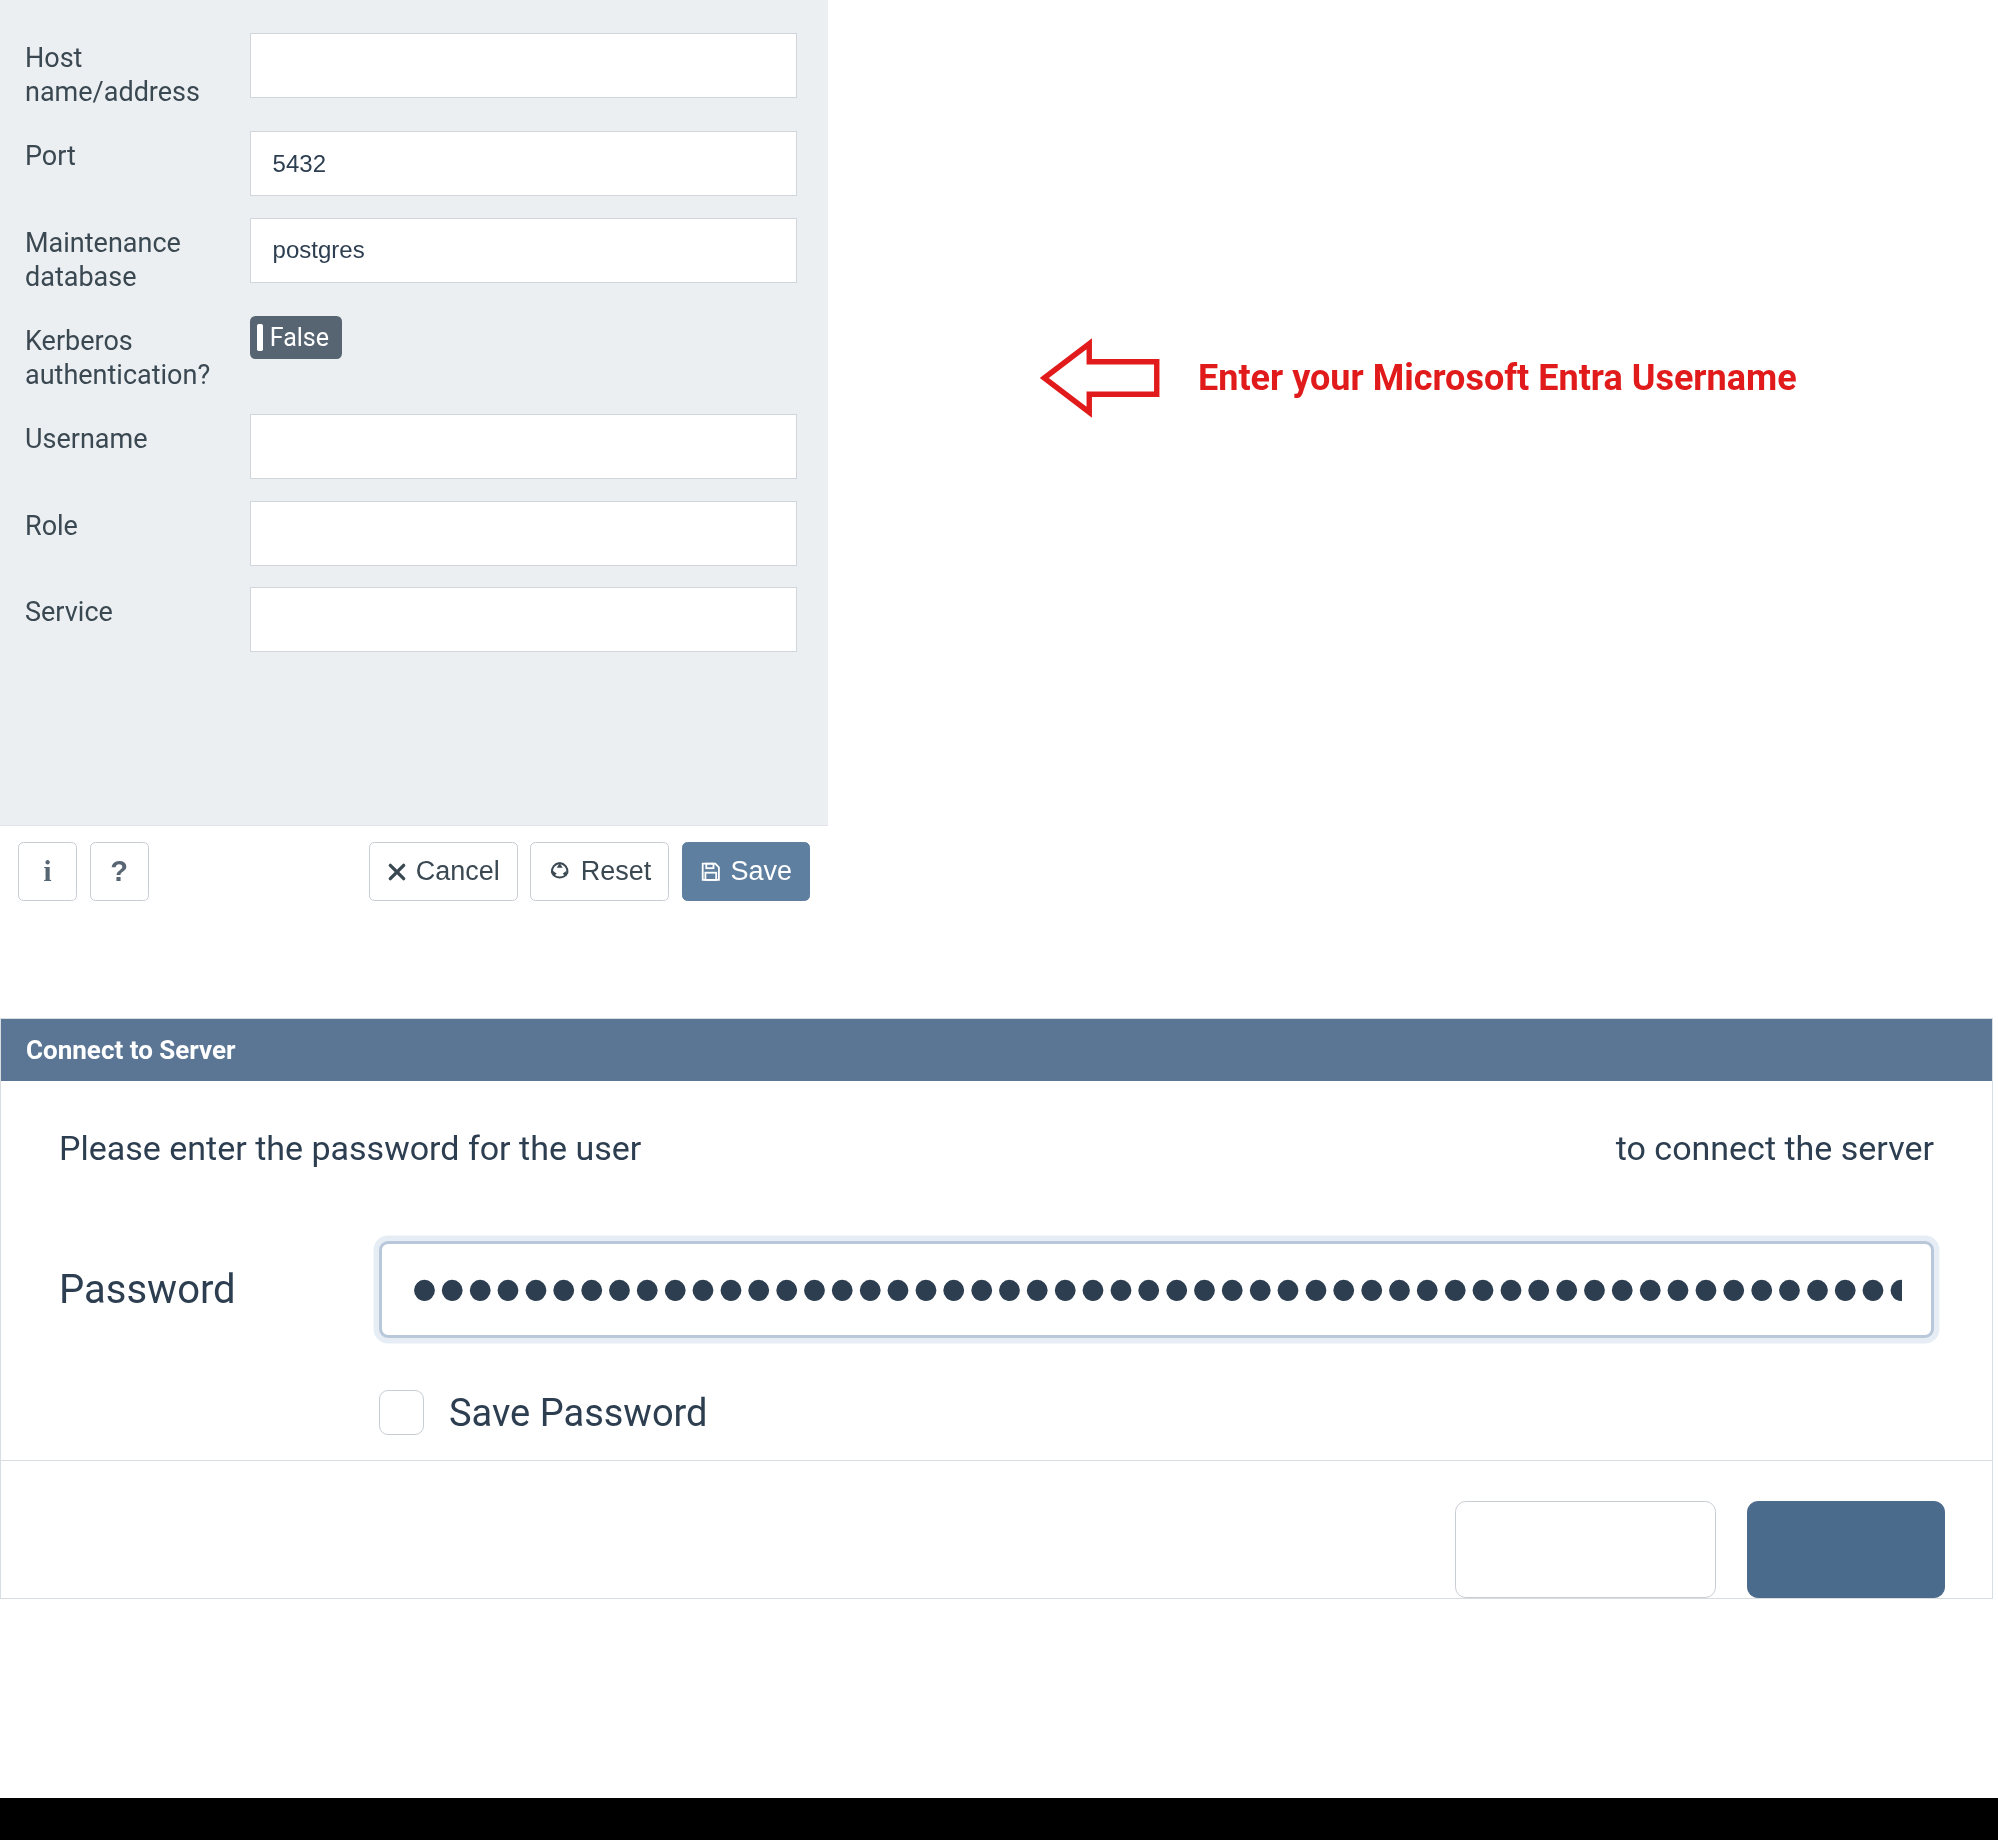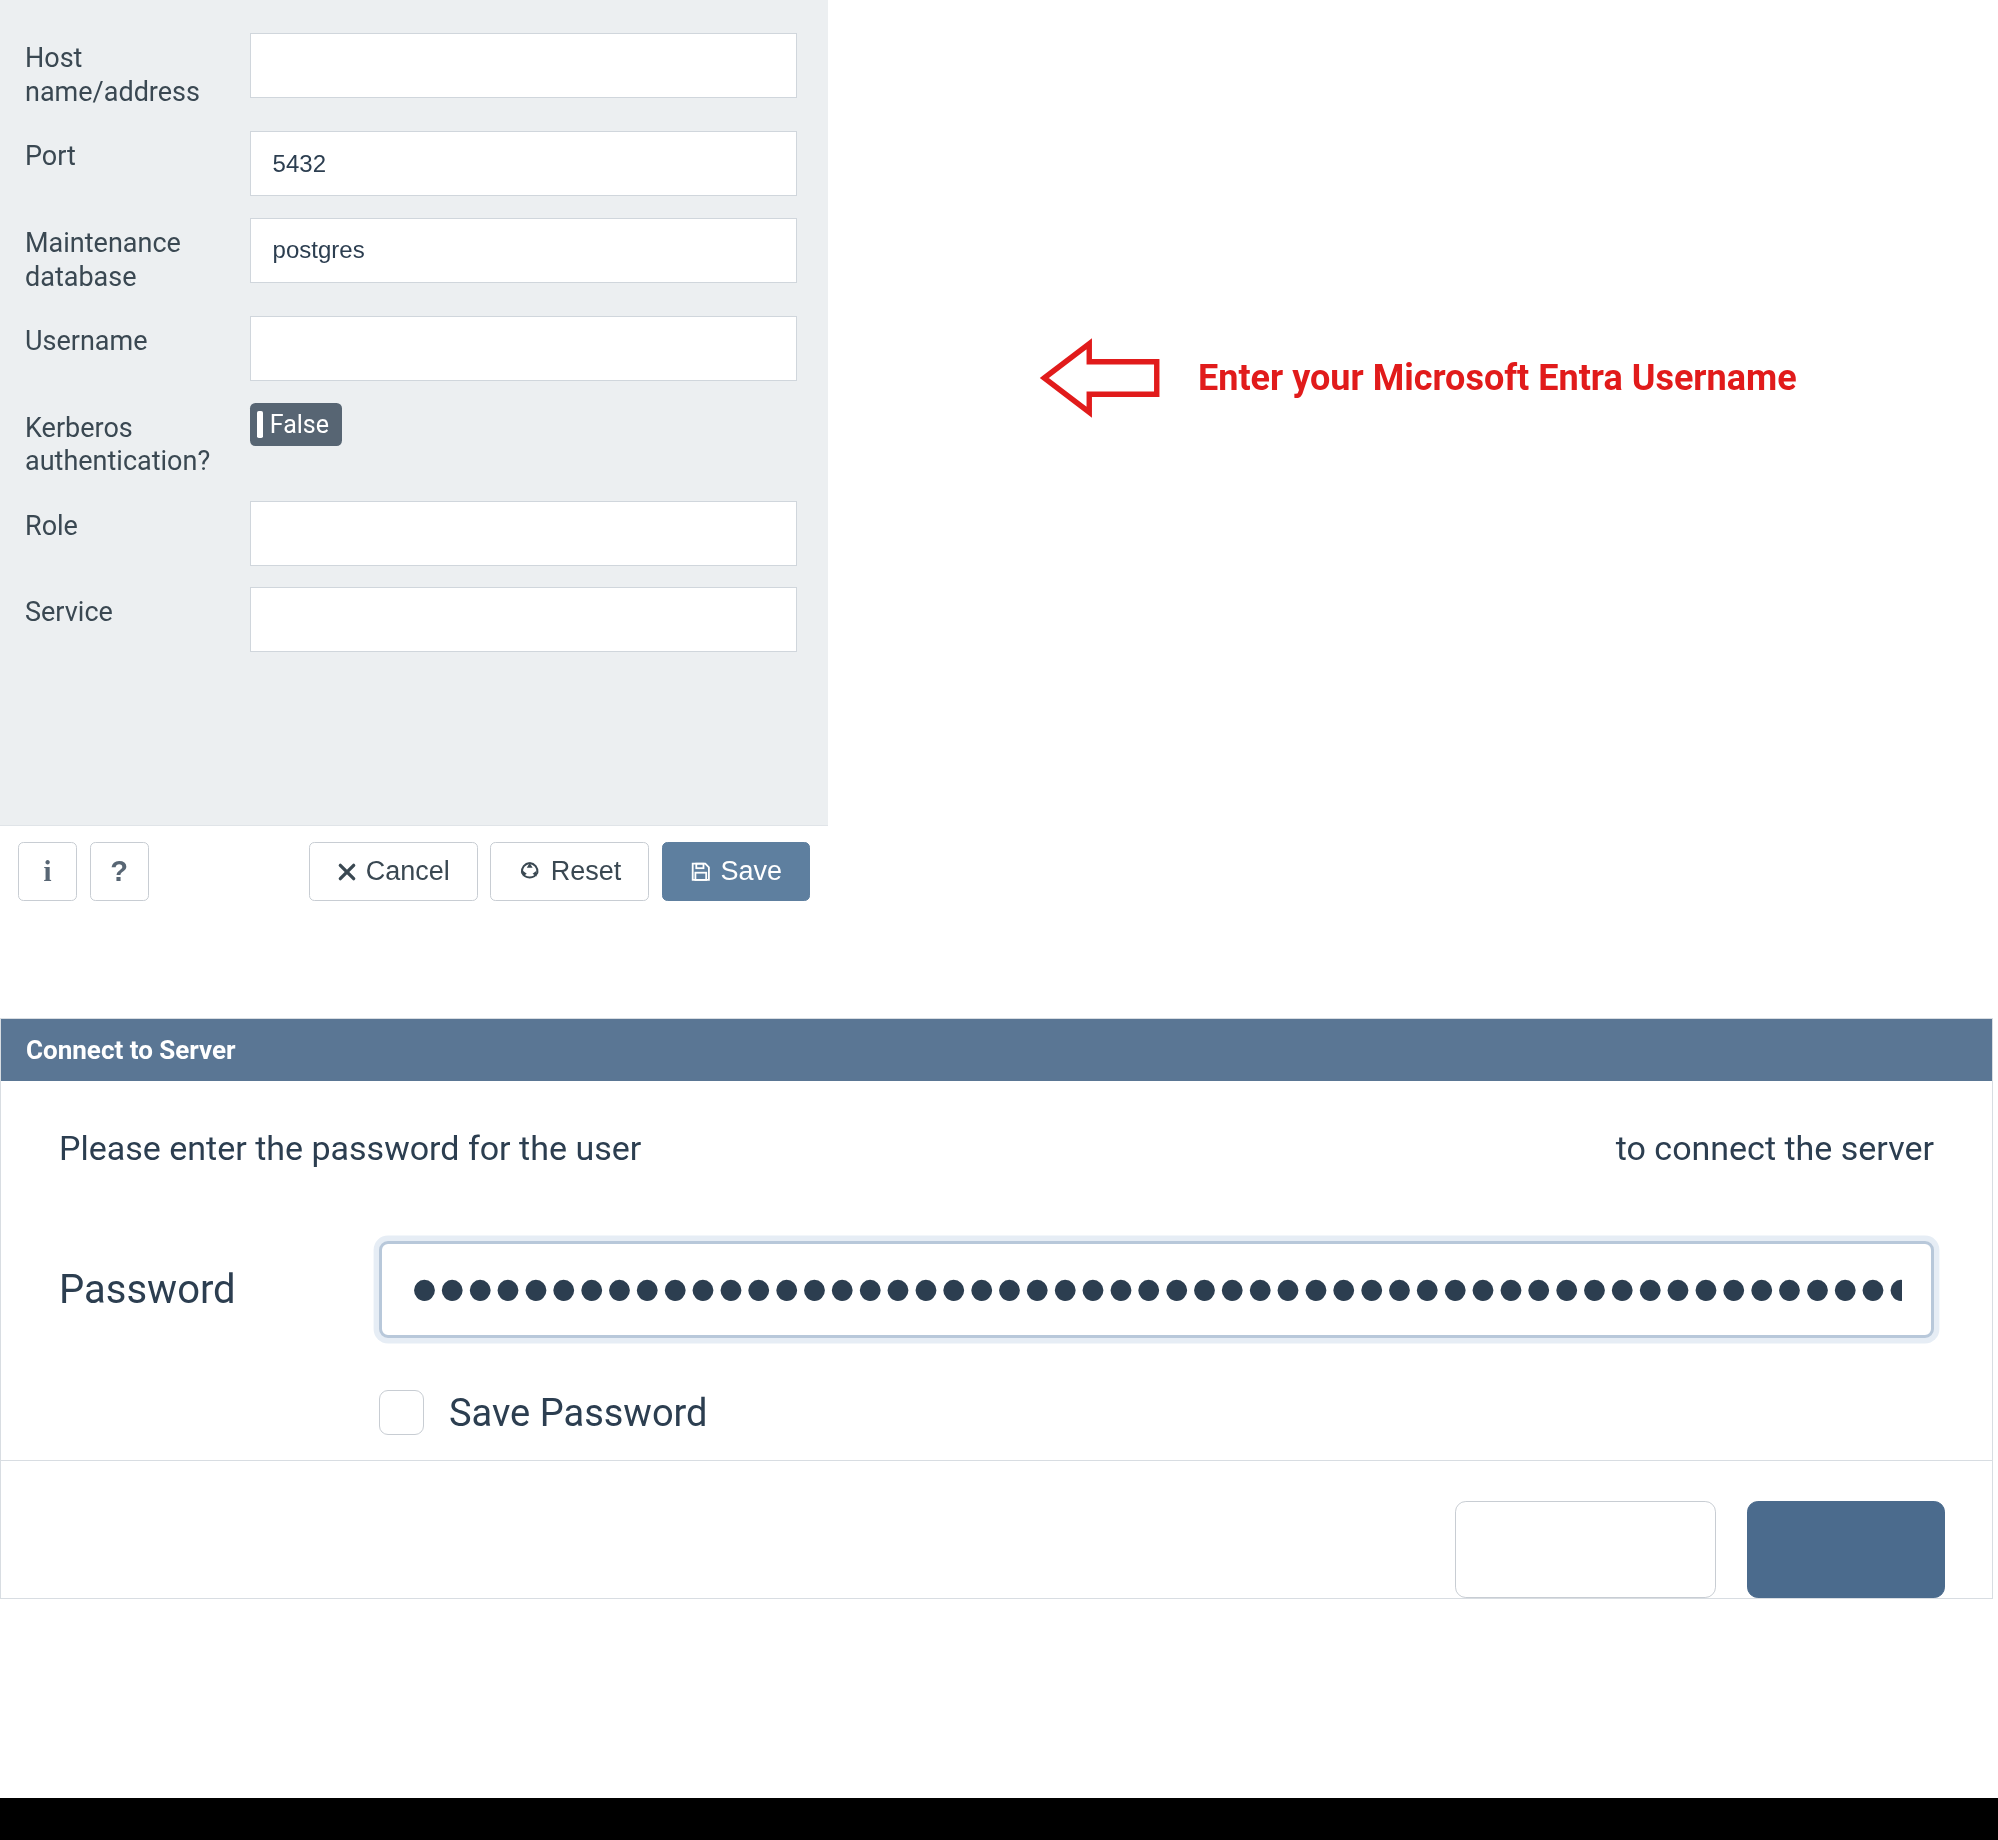--- a/index.html
+++ b/index.html
@@ -92,21 +92,21 @@
     justify-content: center;
     font-size: 29px;
     color: #586674;
     cursor: pointer;
     font-weight: bold;
   }
   .icon-btn .serif { font-family: Georgia, "Times New Roman", serif; font-weight: bold; }
 
   .action-btn {
     height: 59px;
-    padding: 0 27px;
+    padding: 0 17px;
     border: 0.9px solid #c8cdd3;
     border-radius: 5.4px;
     background: #ffffff;
     display: inline-flex;
     align-items: center;
     gap: 9px;
     font-size: 27px;
     color: #3a4852;
     cursor: pointer;
     line-height: 1;
@@ -272,33 +272,33 @@
   </div>
 
   <div class="field-row">
     <div class="field-label">Maintenance database</div>
     <div class="field-input-wrap">
       <input class="text-input" type="text" value="postgres" style="">
     </div>
   </div>
 
   <div class="field-row">
-    <div class="field-label">Username</div>
-    <div class="field-input-wrap">
-      <input class="text-input" type="text" value="" style="">
-    </div>
-  </div>
-
-  <div class="field-row">
     <div class="field-label">Kerberos authentication?</div>
     <div class="field-input-wrap">
       <span class="toggle-badge">
         <span class="bar"></span>
         <span>False</span>
       </span>
+    </div>
+  </div>
+
+  <div class="field-row">
+    <div class="field-label">Username</div>
+    <div class="field-input-wrap">
+      <input class="text-input" type="text" value="" style="">
     </div>
   </div>
 
   <div class="field-row">
     <div class="field-label">Role</div>
     <div class="field-input-wrap">
       <input class="text-input" type="text" value="" style="">
     </div>
   </div>
 

